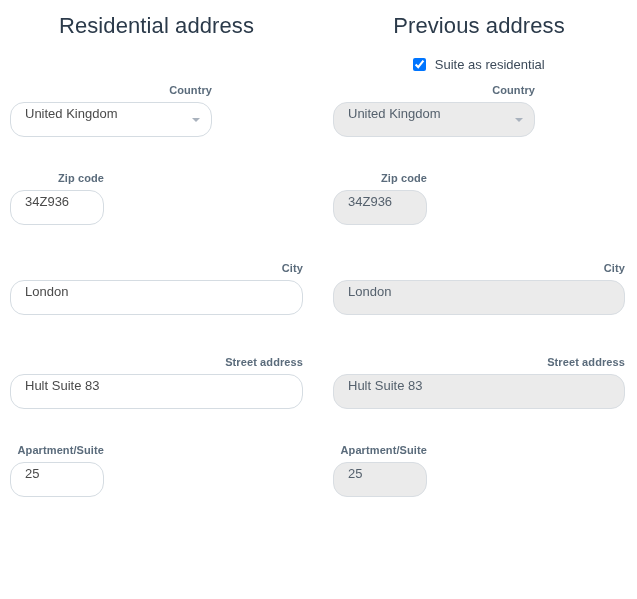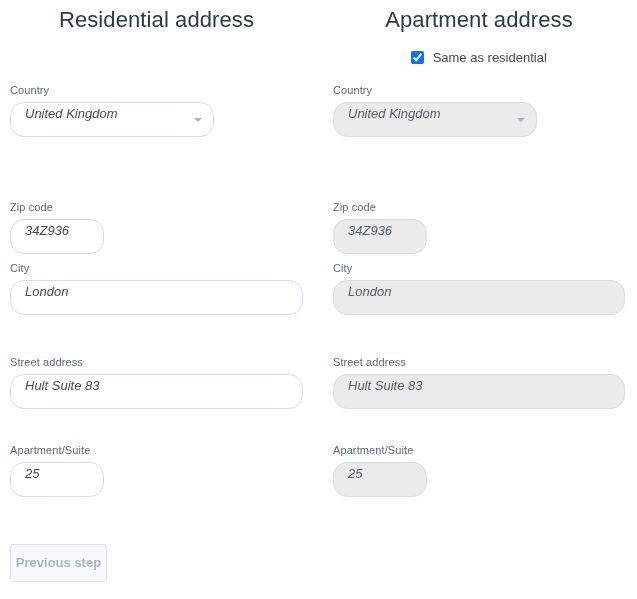--- a/index.html
+++ b/index.html
@@ -30,21 +30,21 @@
   .col-left  { left: 10px;  width: 293px; }
   .col-right { left: 333px; width: 292px; }
 
   
   .col-title {
     font-size: 22px;
     font-weight: 400;
     color: #2b3a4a;
     text-align: center;
     letter-spacing: 0.1px;
-    margin: 6px;
+    margin: 12px;
     padding-top: 0;
     height: 30px;
     line-height: 28px;
     white-space: nowrap;
   }
 
   
   .same-row {
     text-align: center;
     height: 22px;
@@ -64,41 +64,41 @@
   }
 
   
   .field {
     position: absolute;
     left: 0;
   }
   .field-label {
     display: block;
     font-size: 11px;
-    font-weight: 400;
+    font-weight: 700;
     color: #5a6b7b;
     letter-spacing: 0.1px;
     margin-bottom: 5px;
     line-height: 13px;
     white-space: nowrap;
+    text-align: right;
   }
   .control {
     box-sizing: border-box;
     width: 100%;
     height: 35px;
     border: 1px solid #d5dce2;
     border-radius: 14px;
     background: #ffffff;
     color: #4a4a4a;
     font-family: "Liberation Sans", sans-serif;
     font-size: 13px;
     padding: 0 10px 12px 14px;
     line-height: 33px;
     outline: none;
-    font-style: italic;
   }
   .control.disabled {
     background: #ebebeb;
     border-color: #d8dde2;
     color: #55616d;
   }
 
   
   .select-wrap {
     position: relative;
@@ -118,21 +118,21 @@
   }
 
   
   .row-country { top: 84px; }
   .row-zip     { top: 172px; }
   .row-city    { top: 262px; }
   .row-street  { top: 356px; }
   .row-apt     { top: 444px; }
 
   
-  .w-zip { width: 94px; margin-top: 29px; }
+  .w-zip { width: 94px; }
   .w-apt { width: 94px; }
 
   
   .btn {
     position: absolute;
     box-sizing: border-box;
     font-family: "Liberation Sans", sans-serif;
     font-size: 13px;
     font-weight: 700;
     border-radius: 3px;
@@ -195,25 +195,25 @@
 
     <div class="field row-apt w-apt">
       <label class="field-label">Apartment/Suite</label>
       <input class="control" type="text" value="25" style="">
     </div>
 
   </div>
 
   <div class="col col-right">
 
-    <h2 class="col-title">Apartment address</h2>
+    <h2 class="col-title">Previous address</h2>
 
     <div class="same-row">
       <input type="checkbox" checked="" style="">
-      <span class="same-label">Same as residential</span>
+      <span class="same-label">Suite as residential</span>
     </div>
 
     <div class="field row-country">
       <label class="field-label">Country</label>
       <div class="select-wrap">
         <input class="control disabled" type="text" readonly="" disabled="" value="United Kingdom" style="">
         <span class="caret"></span>
       </div>
     </div>
 
@@ -232,16 +232,15 @@
       <input class="control disabled" type="text" disabled="" value="Hult Suite 83" style="">
     </div>
 
     <div class="field row-apt w-apt">
       <label class="field-label">Apartment/Suite</label>
       <input class="control disabled" type="text" disabled="" value="25" style="">
     </div>
 
   </div>
 
-  <button class="btn btn-prev">Previous step</button>
 
 
 </div>
 
 </body></html>

